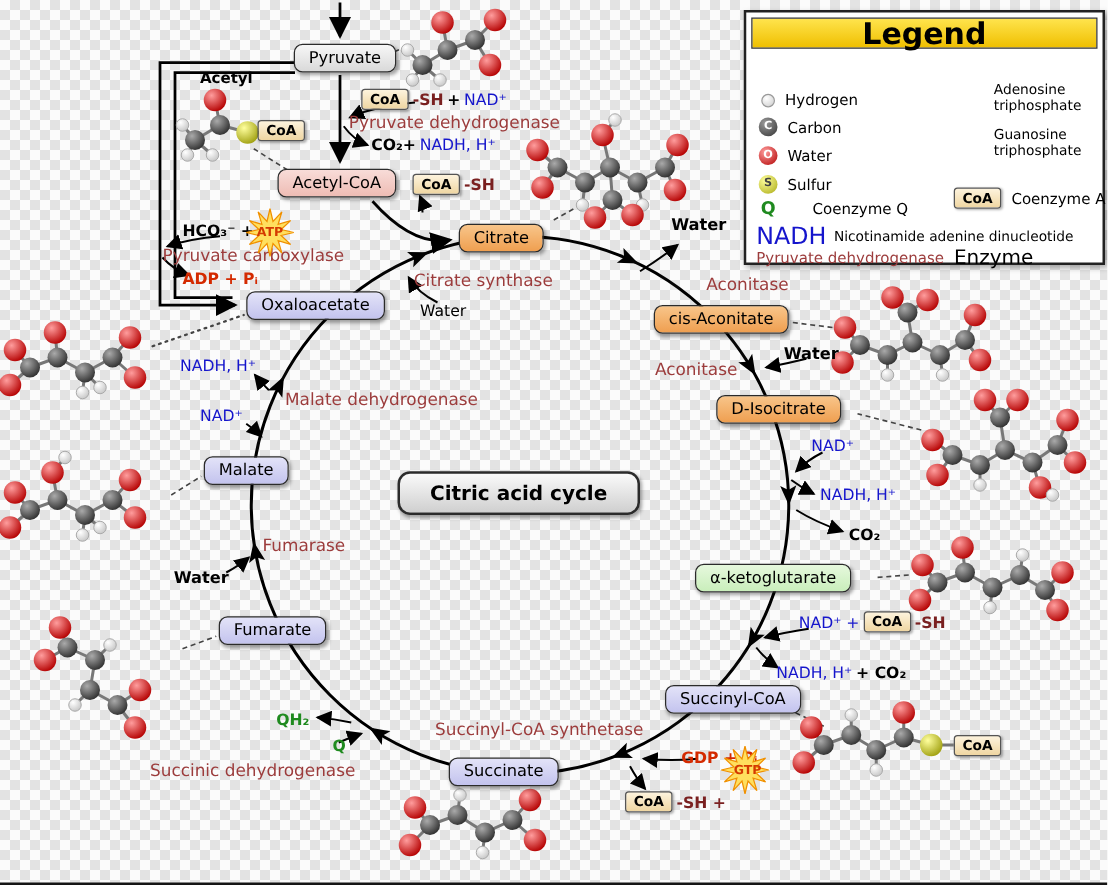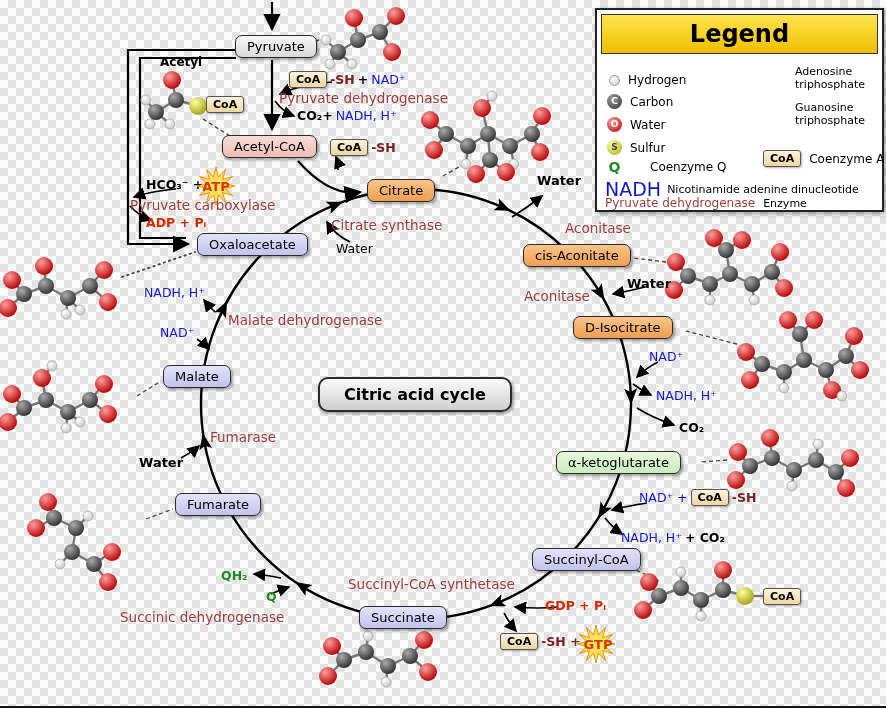--- a/index.html
+++ b/index.html
@@ -31,24 +31,24 @@
   .green{color:#1f8a1f;font-weight:bold;font-size:12.5px}
   .blk{color:#000;font-weight:bold;font-size:12.5px}
   .sh{color:#7a2020;font-weight:bold;font-size:12.5px}
   .water{color:#000;font-weight:bold;font-size:13px}
   .water-plain{color:#000;font-size:12.5px}
   .coabox{background:linear-gradient(#fdf3dd,#efd6a2);border:1px solid #555;border-radius:3px;
     font-size:11px;font-weight:600;padding:1px 6px;color:#000;box-shadow:1px 1px 2px rgba(0,0,0,.3);white-space:nowrap}
   .coabox.abs{position:absolute;z-index:2}
   .star{position:absolute;z-index:2;display:flex;align-items:center;justify-content:center}
   .star svg{position:absolute;left:0;top:0}
-  .star span{position:relative;z-index:1;color:#d43a00;font-weight:bold;font-size:13px}
+  .star span{position:relative;z-index:1;color:#d43a00;font-weight:bold;font-size:10px}
   .legend{position:absolute;left:595px;top:8px;width:289px;height:204px;background:#fff;
     border:2px solid #222;z-index:3;box-shadow:2px 2px 5px rgba(0,0,0,.35)}
-  .legend-header{position:absolute;left:4px;top:4px;right:4px;height:40px;
+  .legend-header{position:absolute;left:4px;top:4px;right:4px;height:25px;
     background:linear-gradient(#ffe44d,#efbf00);border:1.5px solid #333;
     display:flex;align-items:center;justify-content:center;font-size:24px;font-weight:bold;color:#000}
   .lrow{position:absolute;display:flex;align-items:center;gap:8px;font-size:12px;color:#000;white-space:nowrap}
   .atom{display:inline-block;border-radius:50%;text-align:center;font-weight:bold}
   .aH{width:11px;height:11px;background:radial-gradient(circle at 35% 30%,#fff,#ccc);border:1px solid #999}
   .aC{width:15px;height:15px;background:radial-gradient(circle at 35% 30%,#9a9a9a,#333);color:#fff;font-size:9px;line-height:15px}
   .aO{width:15px;height:15px;background:radial-gradient(circle at 35% 30%,#ff9d9d,#b00000);color:#fff;font-size:9px;line-height:15px}
   .aS{width:15px;height:15px;background:radial-gradient(circle at 35% 30%,#ffff9d,#a8a810);color:#444;font-size:9px;line-height:15px}
   .qsym{color:#1f8a1f;font-weight:bold;font-size:14px;width:15px;text-align:center}
   .wrap2{white-space:normal;width:88px;font-size:11px;line-height:1.15}
@@ -465,21 +465,21 @@
   </div>
   <div class="lbl grp" style="left:621px;top:530px">
     <span class="blue">NADH, H⁺</span>
       <span class="blk">+ CO₂</span>
   </div>
   <div class="lbl red" style="left:545px;top:598px">GDP + Pᵢ</div>
   <div class="lbl grp" style="left:500px;top:633px">
     <span class="coabox">CoA</span>
       <span class="sh">-SH +</span>
   </div>
-  <div class="star" style="left:576px;top:624px;width:44px;height:40px">
+  <div class="star" style="left:576px;top:596px;width:44px;height:40px">
       <svg width="40" height="40">
         <polygon points="39.0,20.0 28.9,22.4 36.5,29.5 26.5,26.5 29.5,36.5 22.4,28.9 20.0,39.0 17.6,28.9 10.5,36.5 13.5,26.5 3.5,29.5 11.1,22.4 1.0,20.0 11.1,17.6 3.5,10.5 13.5,13.5 10.5,3.5 17.6,11.1 20.0,1.0 22.4,11.1 29.5,3.5 26.5,13.5 36.5,10.5 28.9,17.6" fill="#ffdf5e" stroke="#f09000" stroke-width="1"></polygon>
       </svg>
       <span>GTP</span>
     </div>
   <div class="lbl green" style="left:221px;top:568px">QH₂</div>
   <div class="lbl green" style="left:266px;top:589px">Q</div>
   <div class="lbl water" style="left:139px;top:455px">Water</div>
   <div class="lbl blk" style="left:160px;top:55px;font-size:12px">Acetyl</div>
 
@@ -519,18 +519,18 @@
     <div class="lrow" style="left:166px;top:140px">
       <span class="coabox">CoA</span>
       <span>Coenzyme A</span>
     </div>
     <div class="lrow" style="left:8px;top:168px;gap:6px">
       <span class="blue" style="font-size:19px">NADH</span>
       <span style="font-size:11px">Nicotinamide adenine dinucleotide</span>
     </div>
     <div class="lrow" style="left:8px;top:186px;gap:8px">
       <span class="enz" style="font-size:12px">Pyruvate dehydrogenase</span>
-      <span style="font-size:11px">Enzyme</span>
+      <span style="font-size:16px">Enzyme</span>
     </div>
   </div>
 
   <div class="bottom-line"></div>
 </div>
 
 </body></html>

